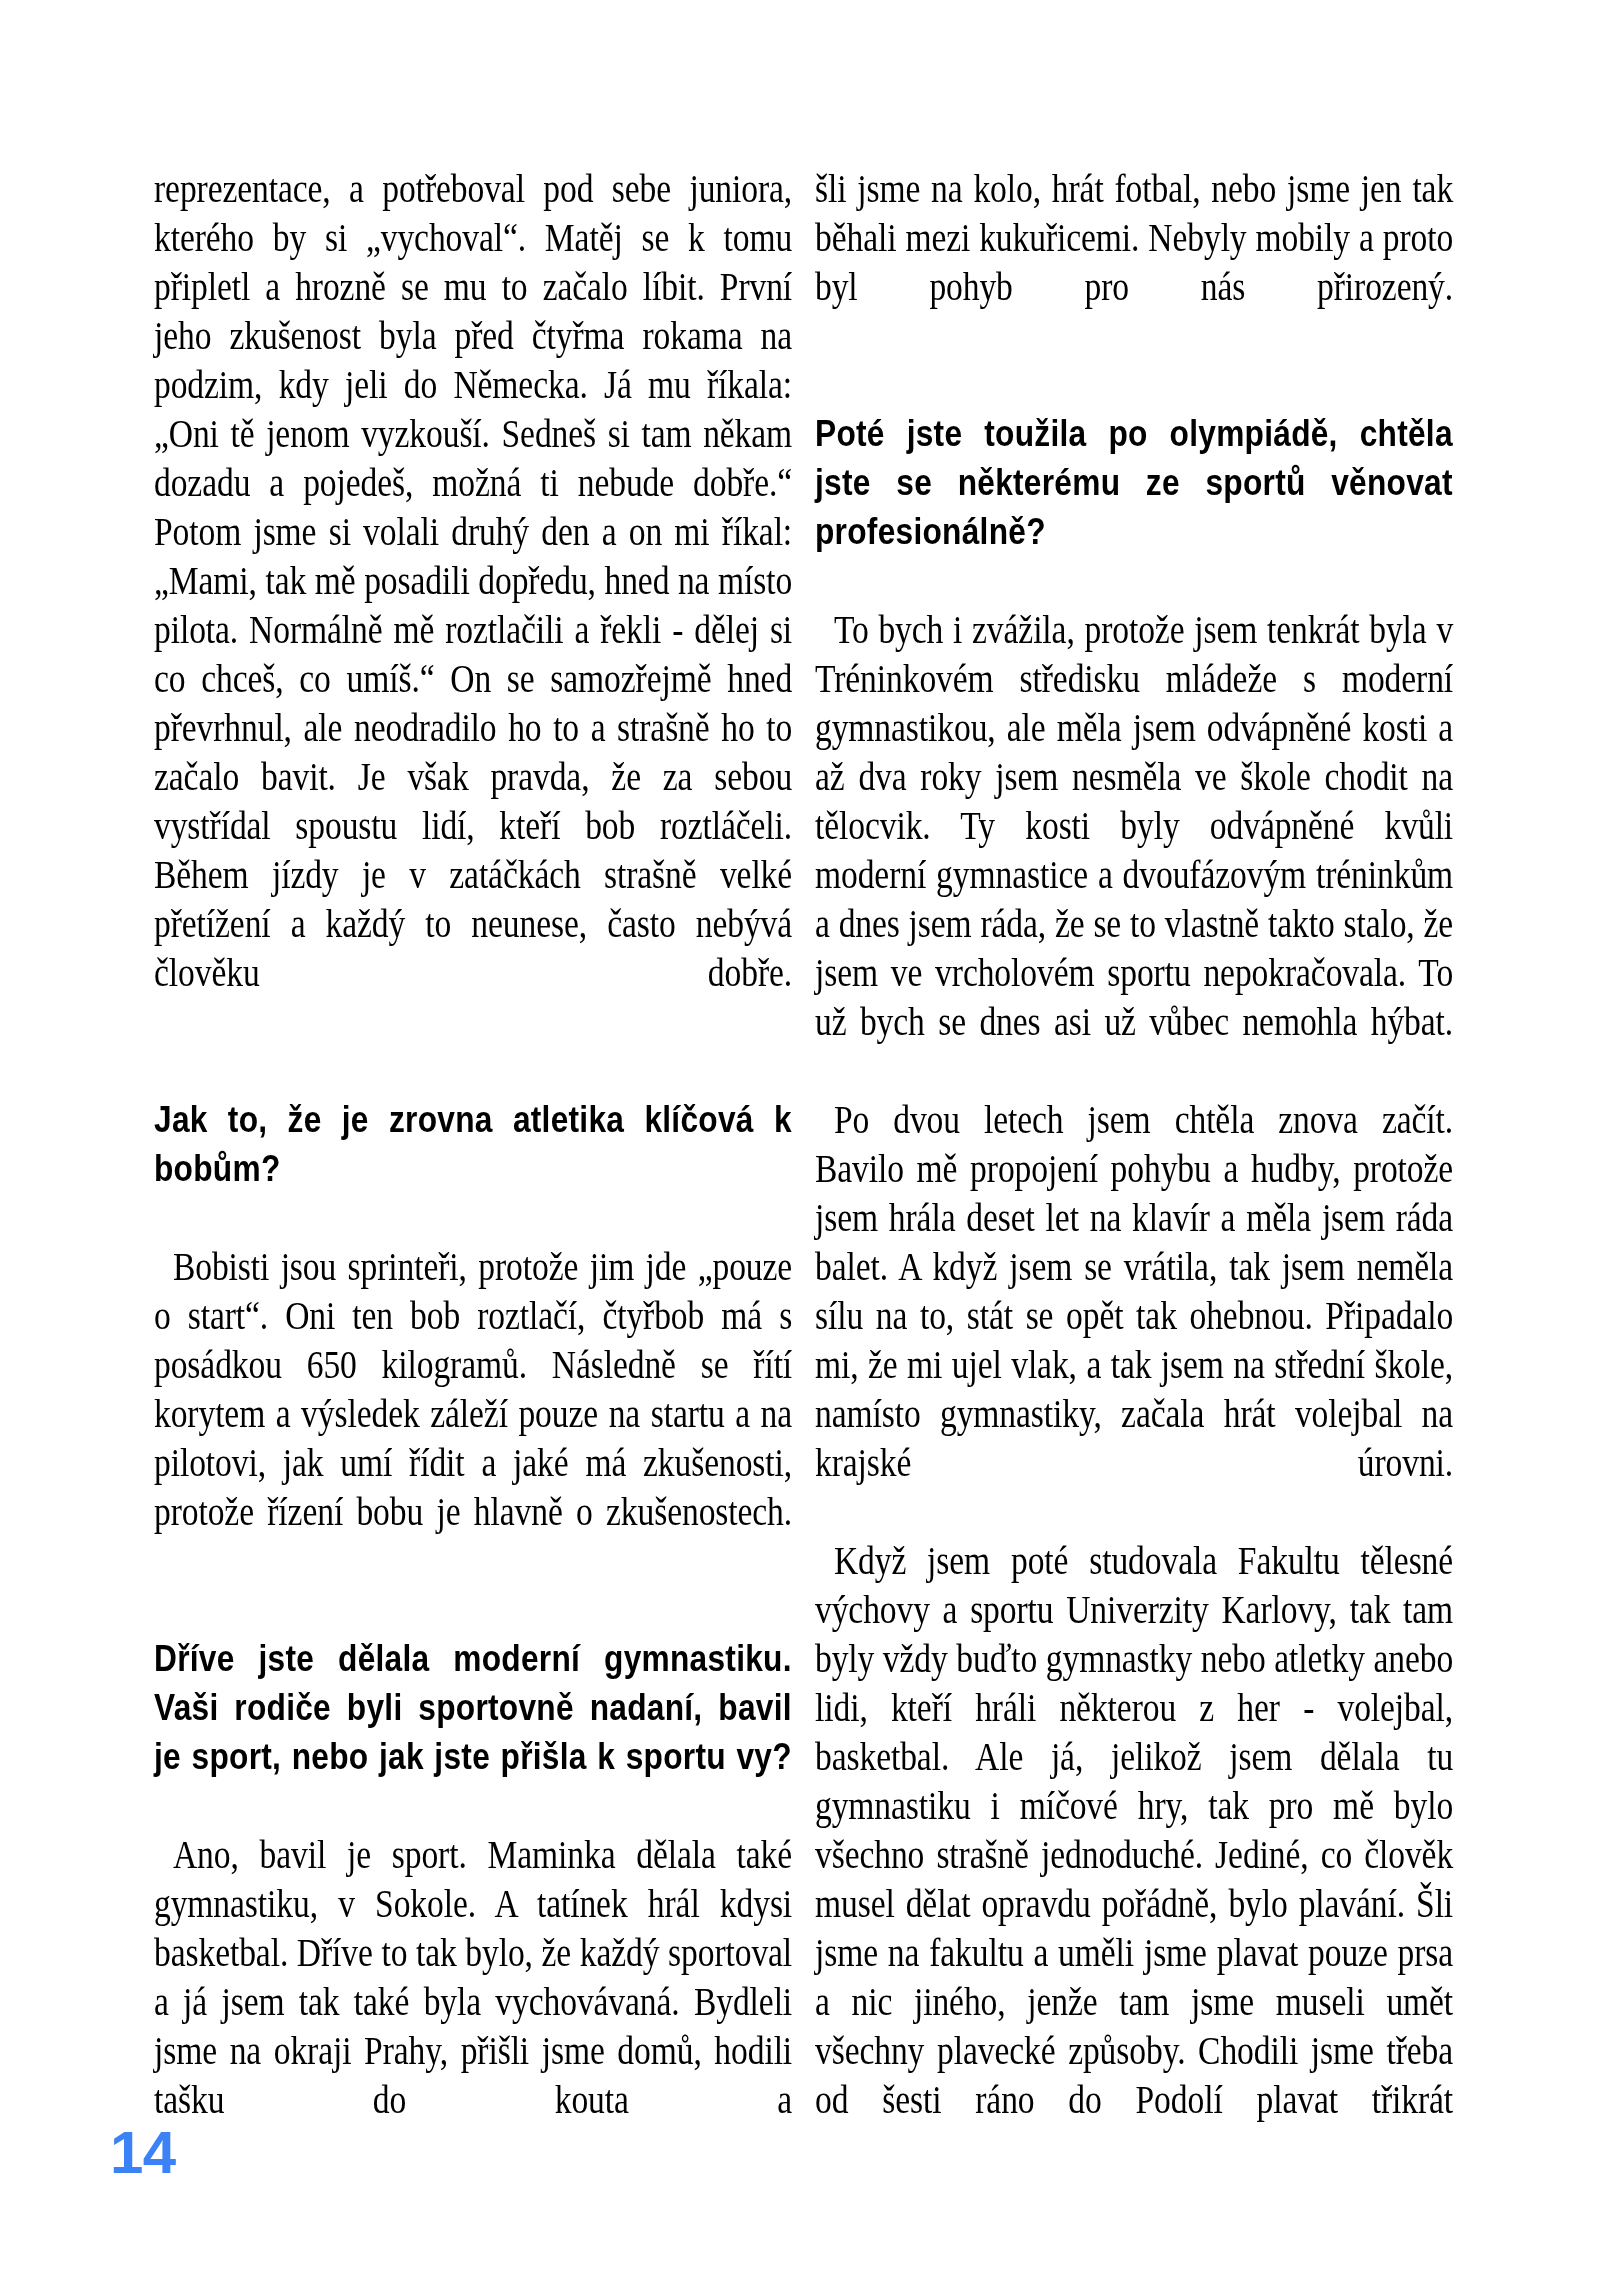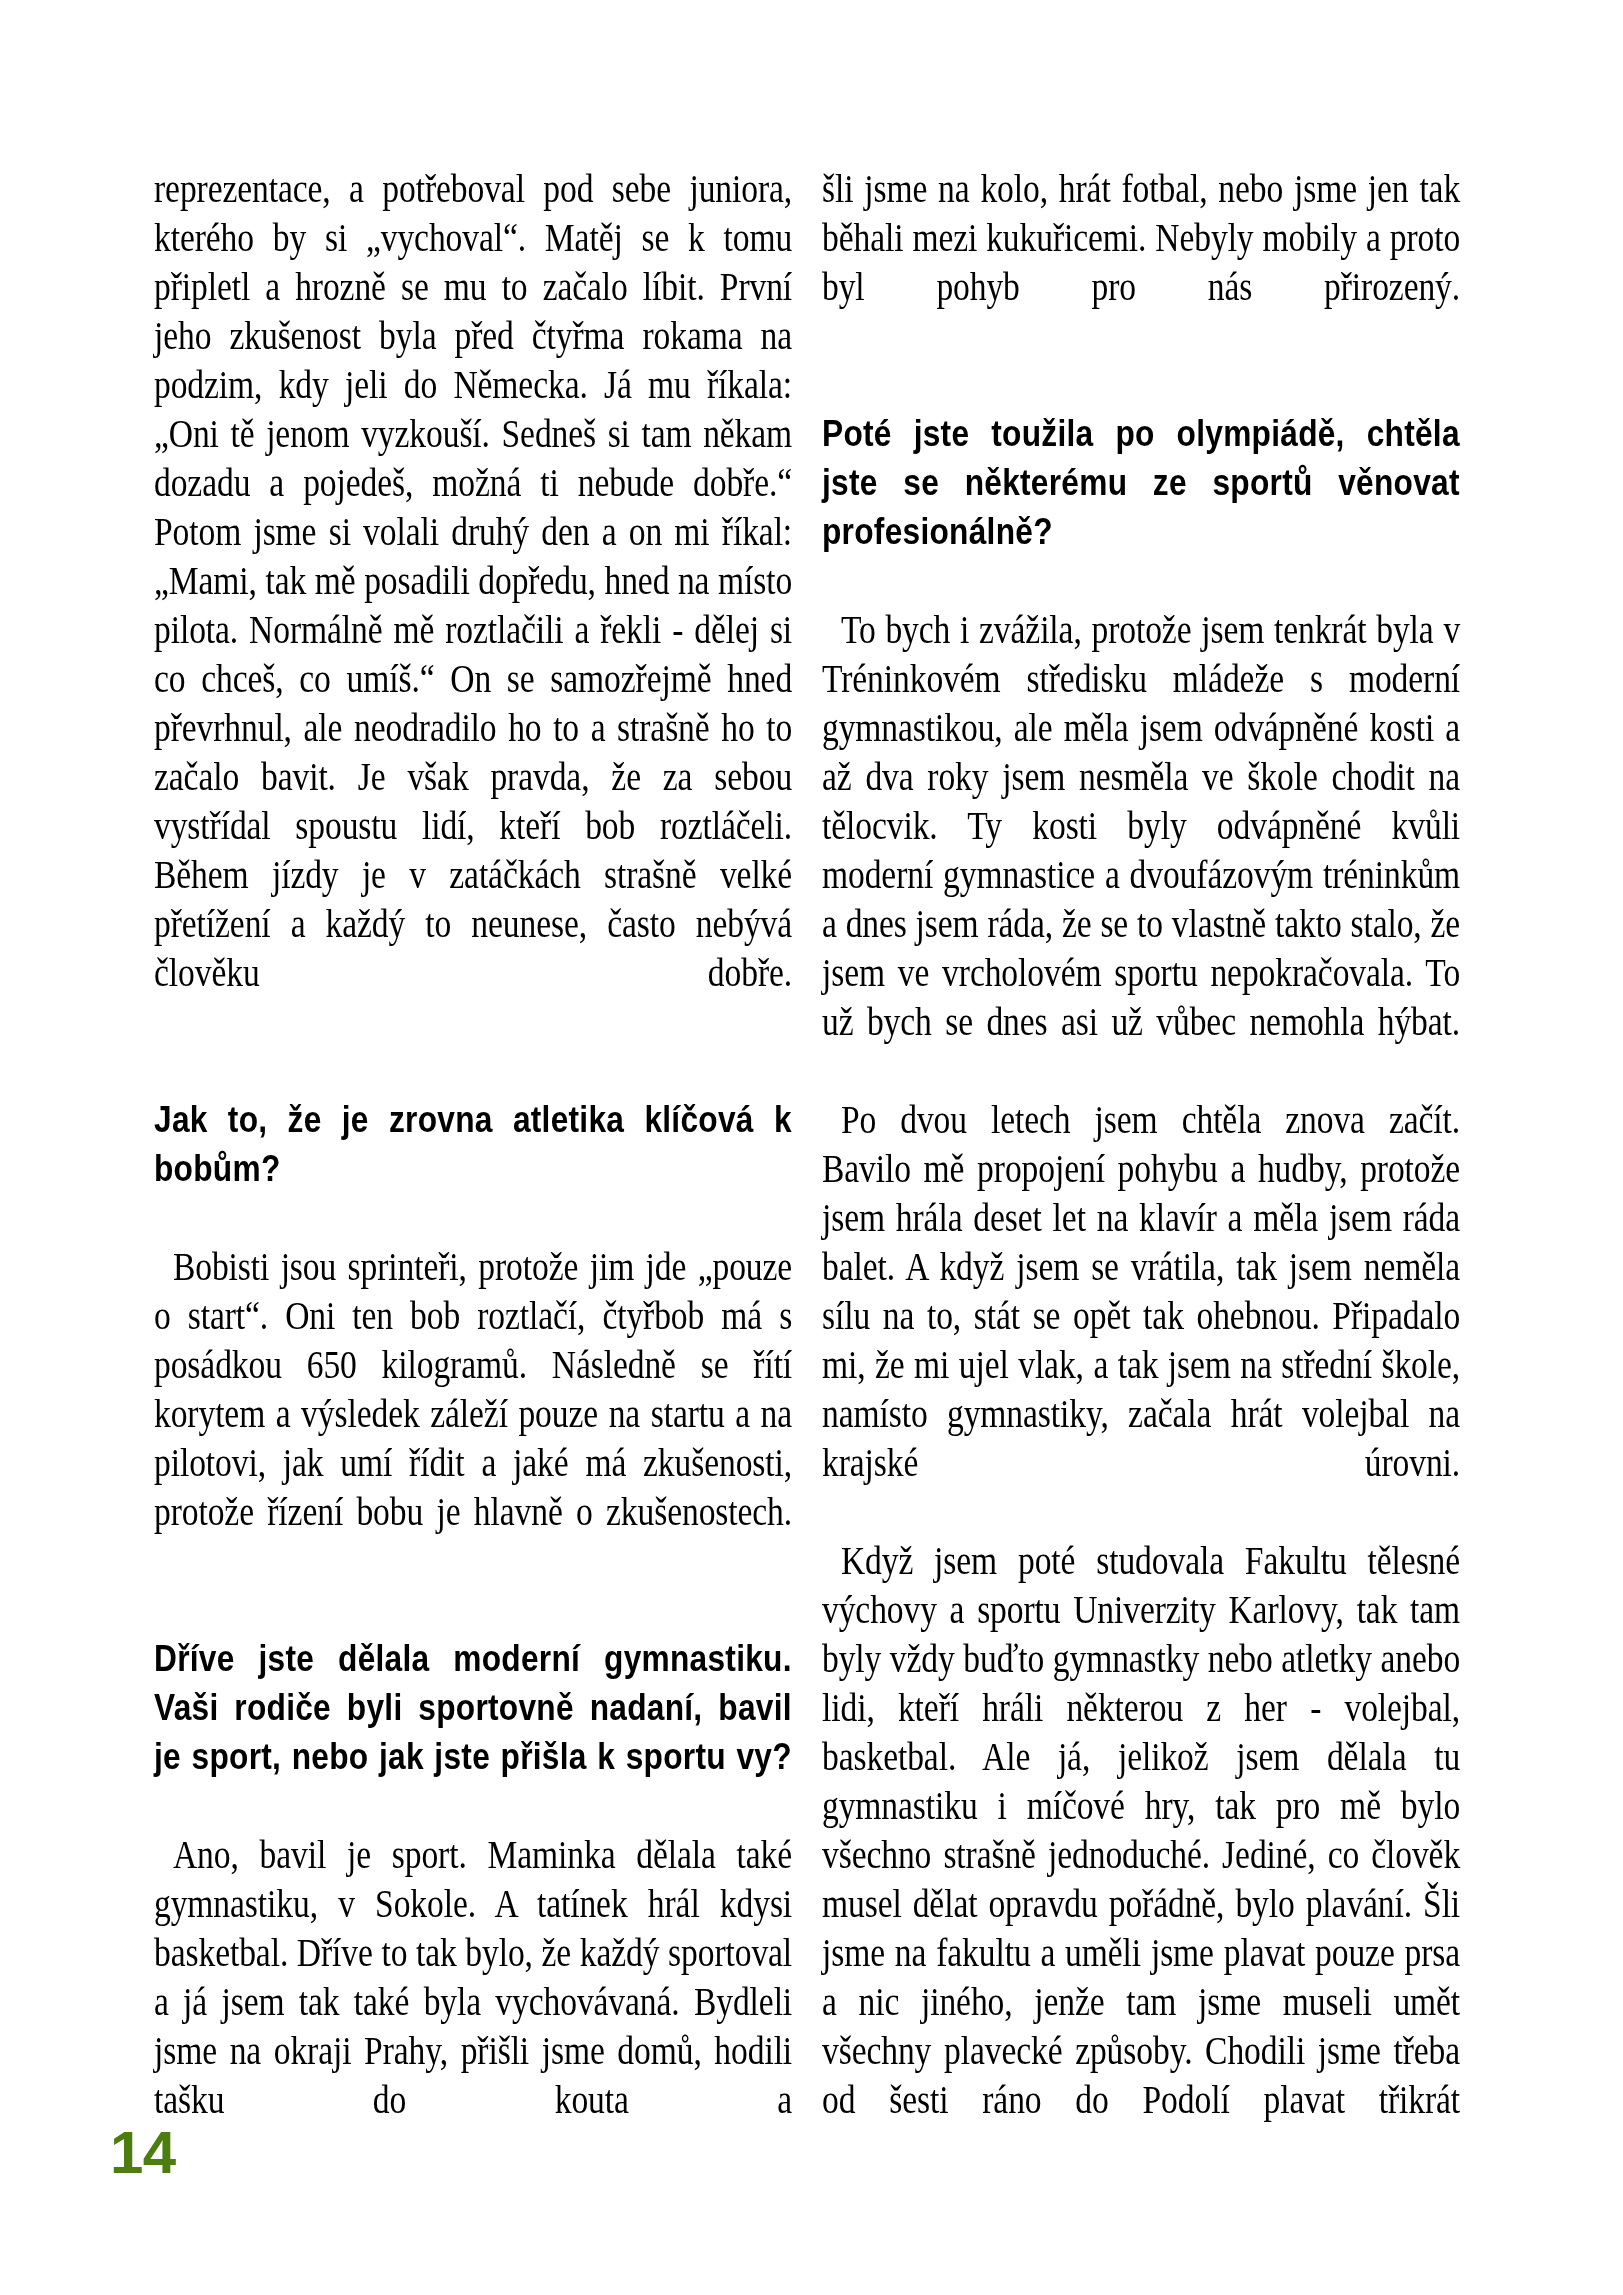--- a/index.html
+++ b/index.html
@@ -16,21 +16,21 @@
     overflow: hidden;
     box-sizing: border-box;
   }
 
   .columns {
     position: absolute;
     left: 154px;
     top: 164px;
     width: 1319px;   
     display: flex;
-    gap: 30px;
+    gap: 23px;
   }
 
   .column {
     width: 638px;
     flex: 0 0 638px;
   }
 
   
   .para {
     font-family: "Liberation Serif", "DejaVu Serif", serif;
@@ -89,21 +89,21 @@
 
   
   .folio {
     position: absolute;
     left: 110px;
     top: 2123px;
     font-family: "Liberation Sans", "DejaVu Sans", sans-serif;
     font-weight: bold;
     font-size: 60px;
     line-height: 60px;
-    color: #4d7c0f;
+    color: #3b82f6;
     letter-spacing: -0.7px;
   }
 </style>
 </head>
 <body>
 
 <div class="page">
 
   <div class="columns">
 

